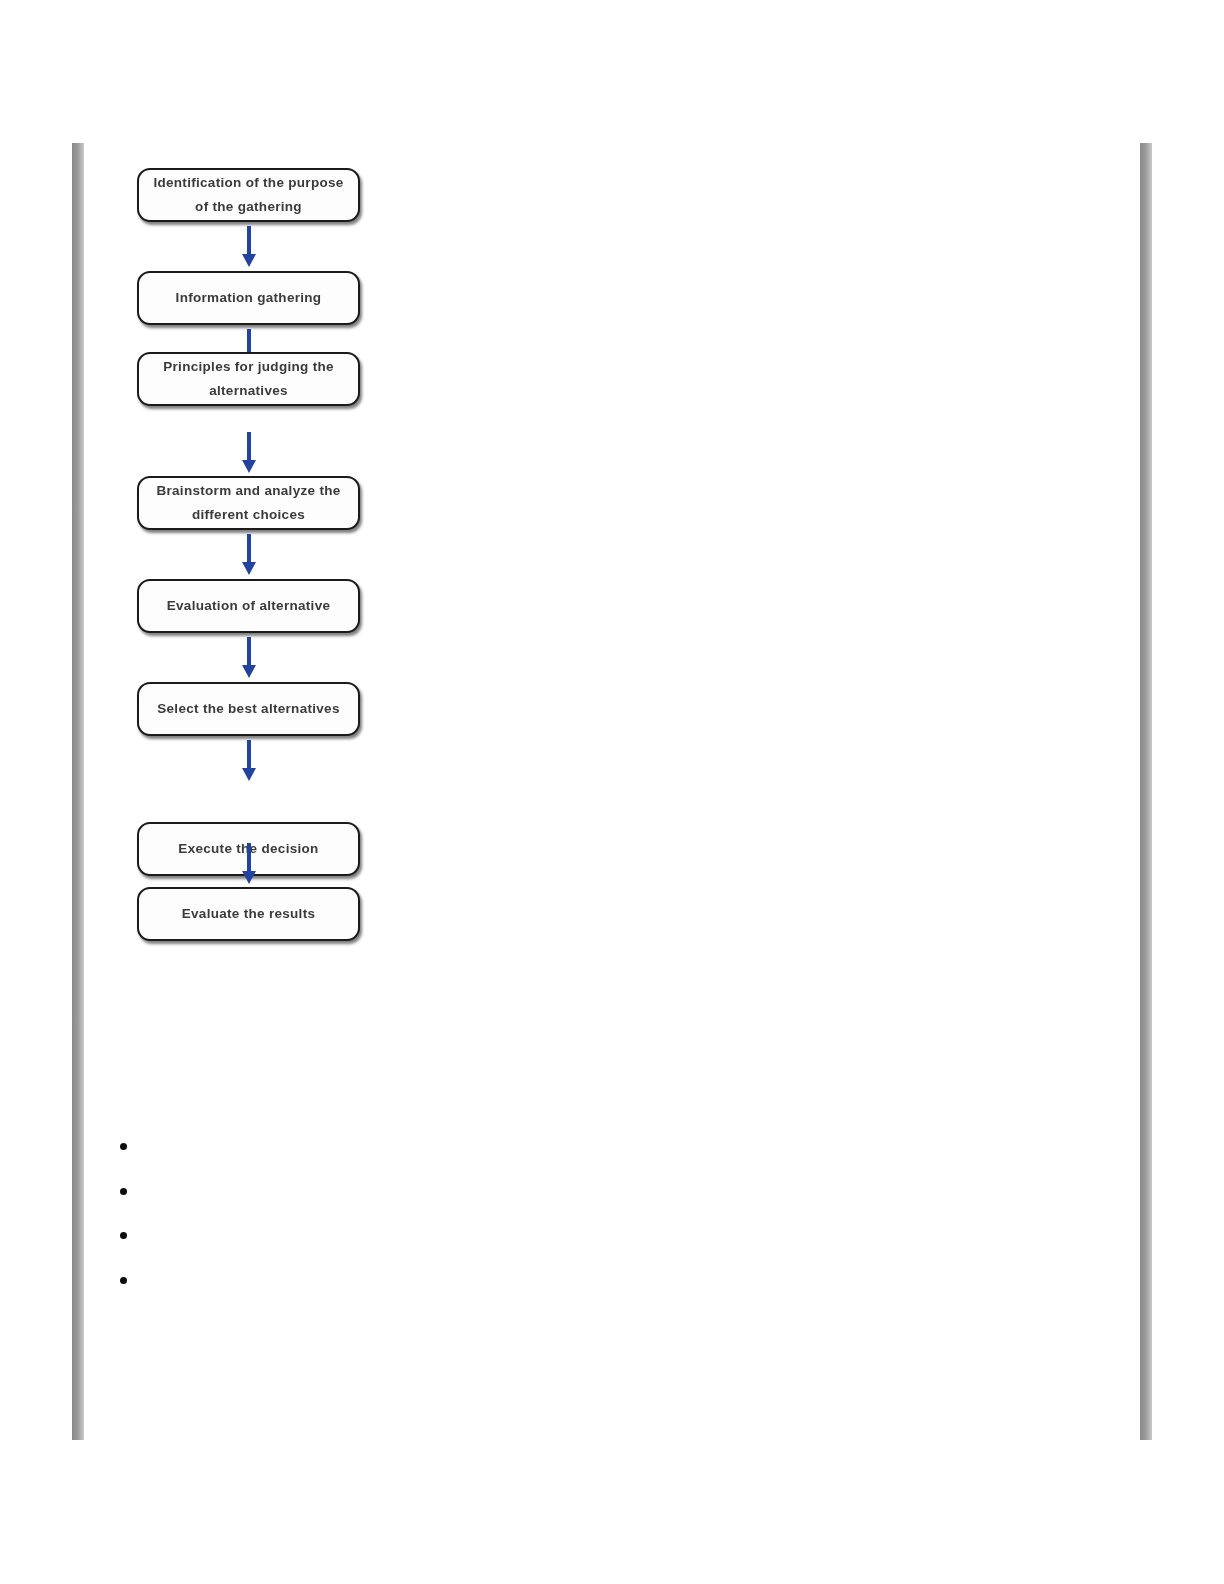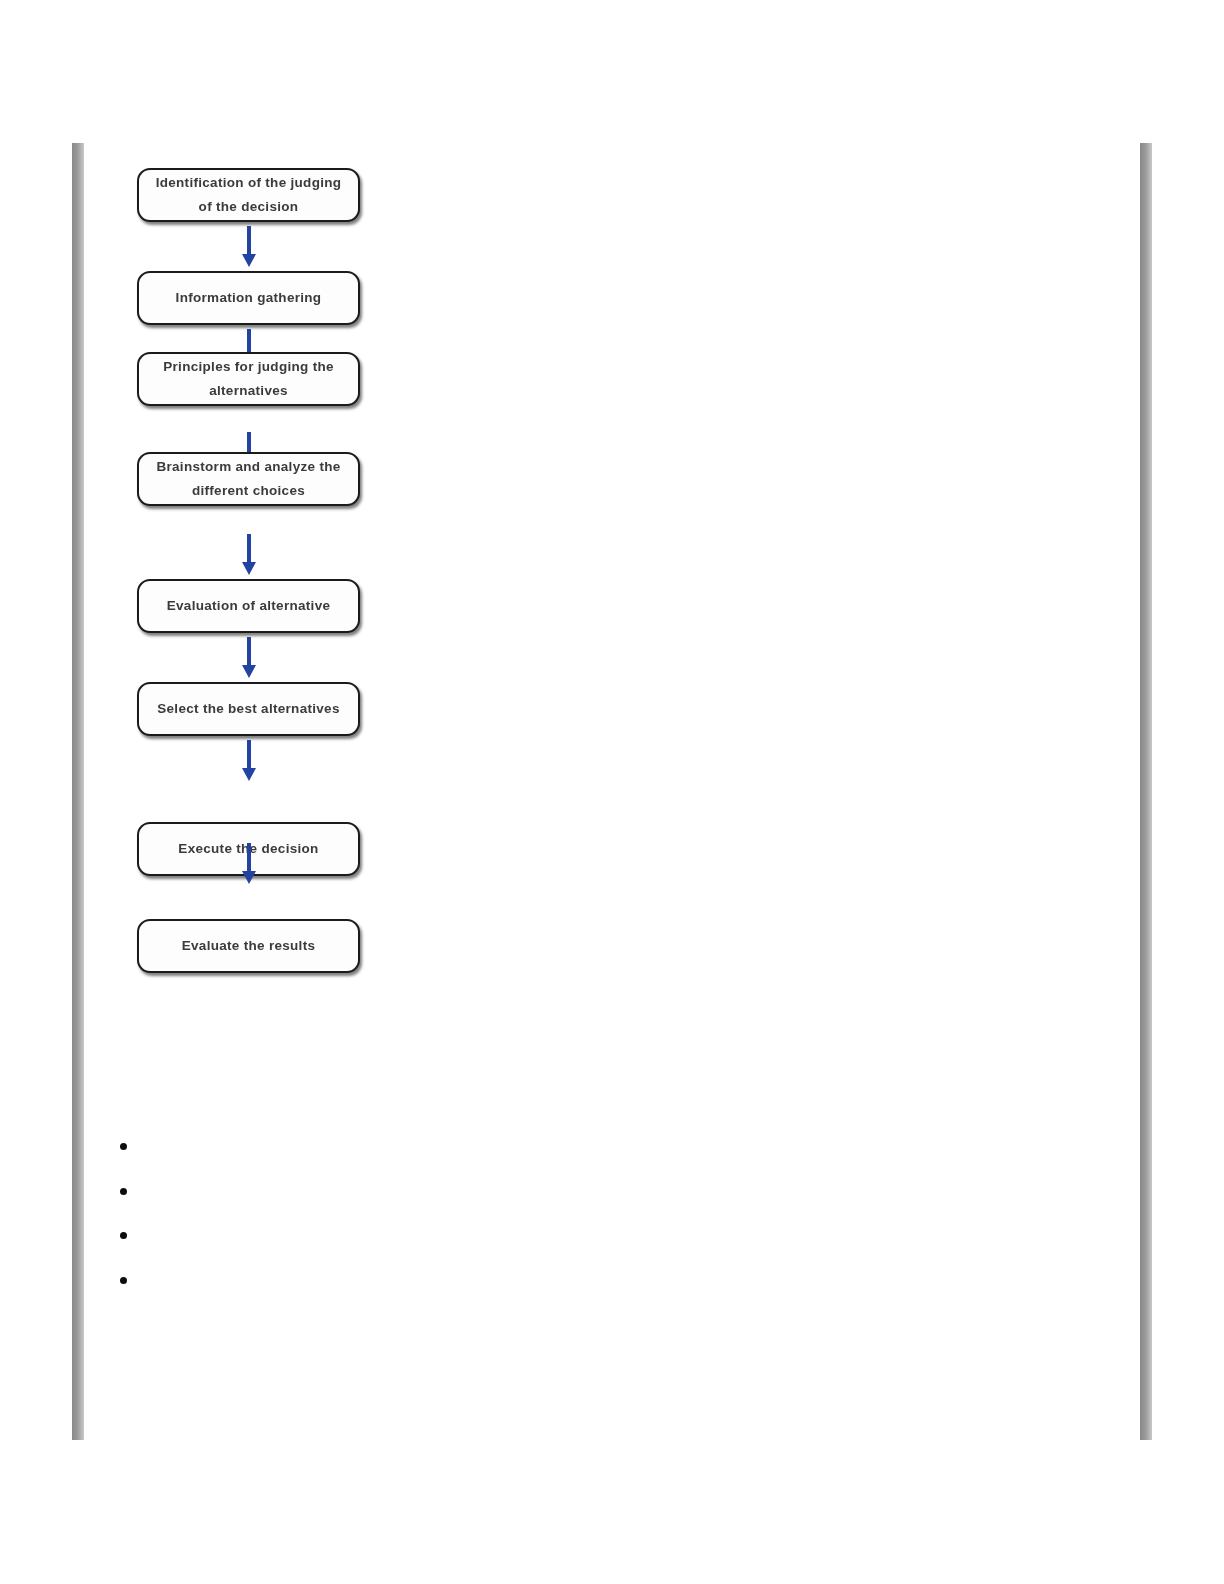--- a/index.html
+++ b/index.html
@@ -99,21 +99,21 @@
 <body>
 
 <div class="page">
 
   <div class="edge-bar edge-left"></div>
   <div class="edge-bar edge-right"></div>
 
   <div class="flowchart">
 
     <div class="step" style="top:168px">
-      <span>Identification of the judging of the decision</span>
+      <span>Identification of the purpose of the gathering</span>
     </div>
     <div class="arrow" style="top:226px">
       <div class="shaft"></div>
         <div class="head"></div>
     </div>
 
     <div class="step" style="top:271px">
       <span>Information gathering</span>
     </div>
     <div class="arrow" style="top:329px">
@@ -122,21 +122,21 @@
     </div>
 
     <div class="step" style="top:352px">
       <span>Principles for judging the alternatives</span>
     </div>
     <div class="arrow" style="top:432px">
       <div class="shaft"></div>
         <div class="head"></div>
     </div>
 
-    <div class="step" style="top:452px">
+    <div class="step" style="top:476px">
       <span>Brainstorm and analyze the different choices</span>
     </div>
     <div class="arrow" style="top:534px">
       <div class="shaft"></div>
         <div class="head"></div>
     </div>
 
     <div class="step" style="top:579px">
       <span>Evaluation of alternative</span>
     </div>
@@ -154,21 +154,21 @@
     </div>
 
     <div class="step" style="top:822px">
       <span>Execute the decision</span>
     </div>
     <div class="arrow" style="top:843px">
       <div class="shaft"></div>
         <div class="head"></div>
     </div>
 
-    <div class="step" style="top:919px">
+    <div class="step" style="top:887px">
       <span>Evaluate the results</span>
     </div>
 
   </div>
 
   <div class="bullet-list">
     <div class="bullet-row" style="top:1141px">
       <span class="bullet-dot"></span>
       <span class="bullet-text"></span>
     </div>

